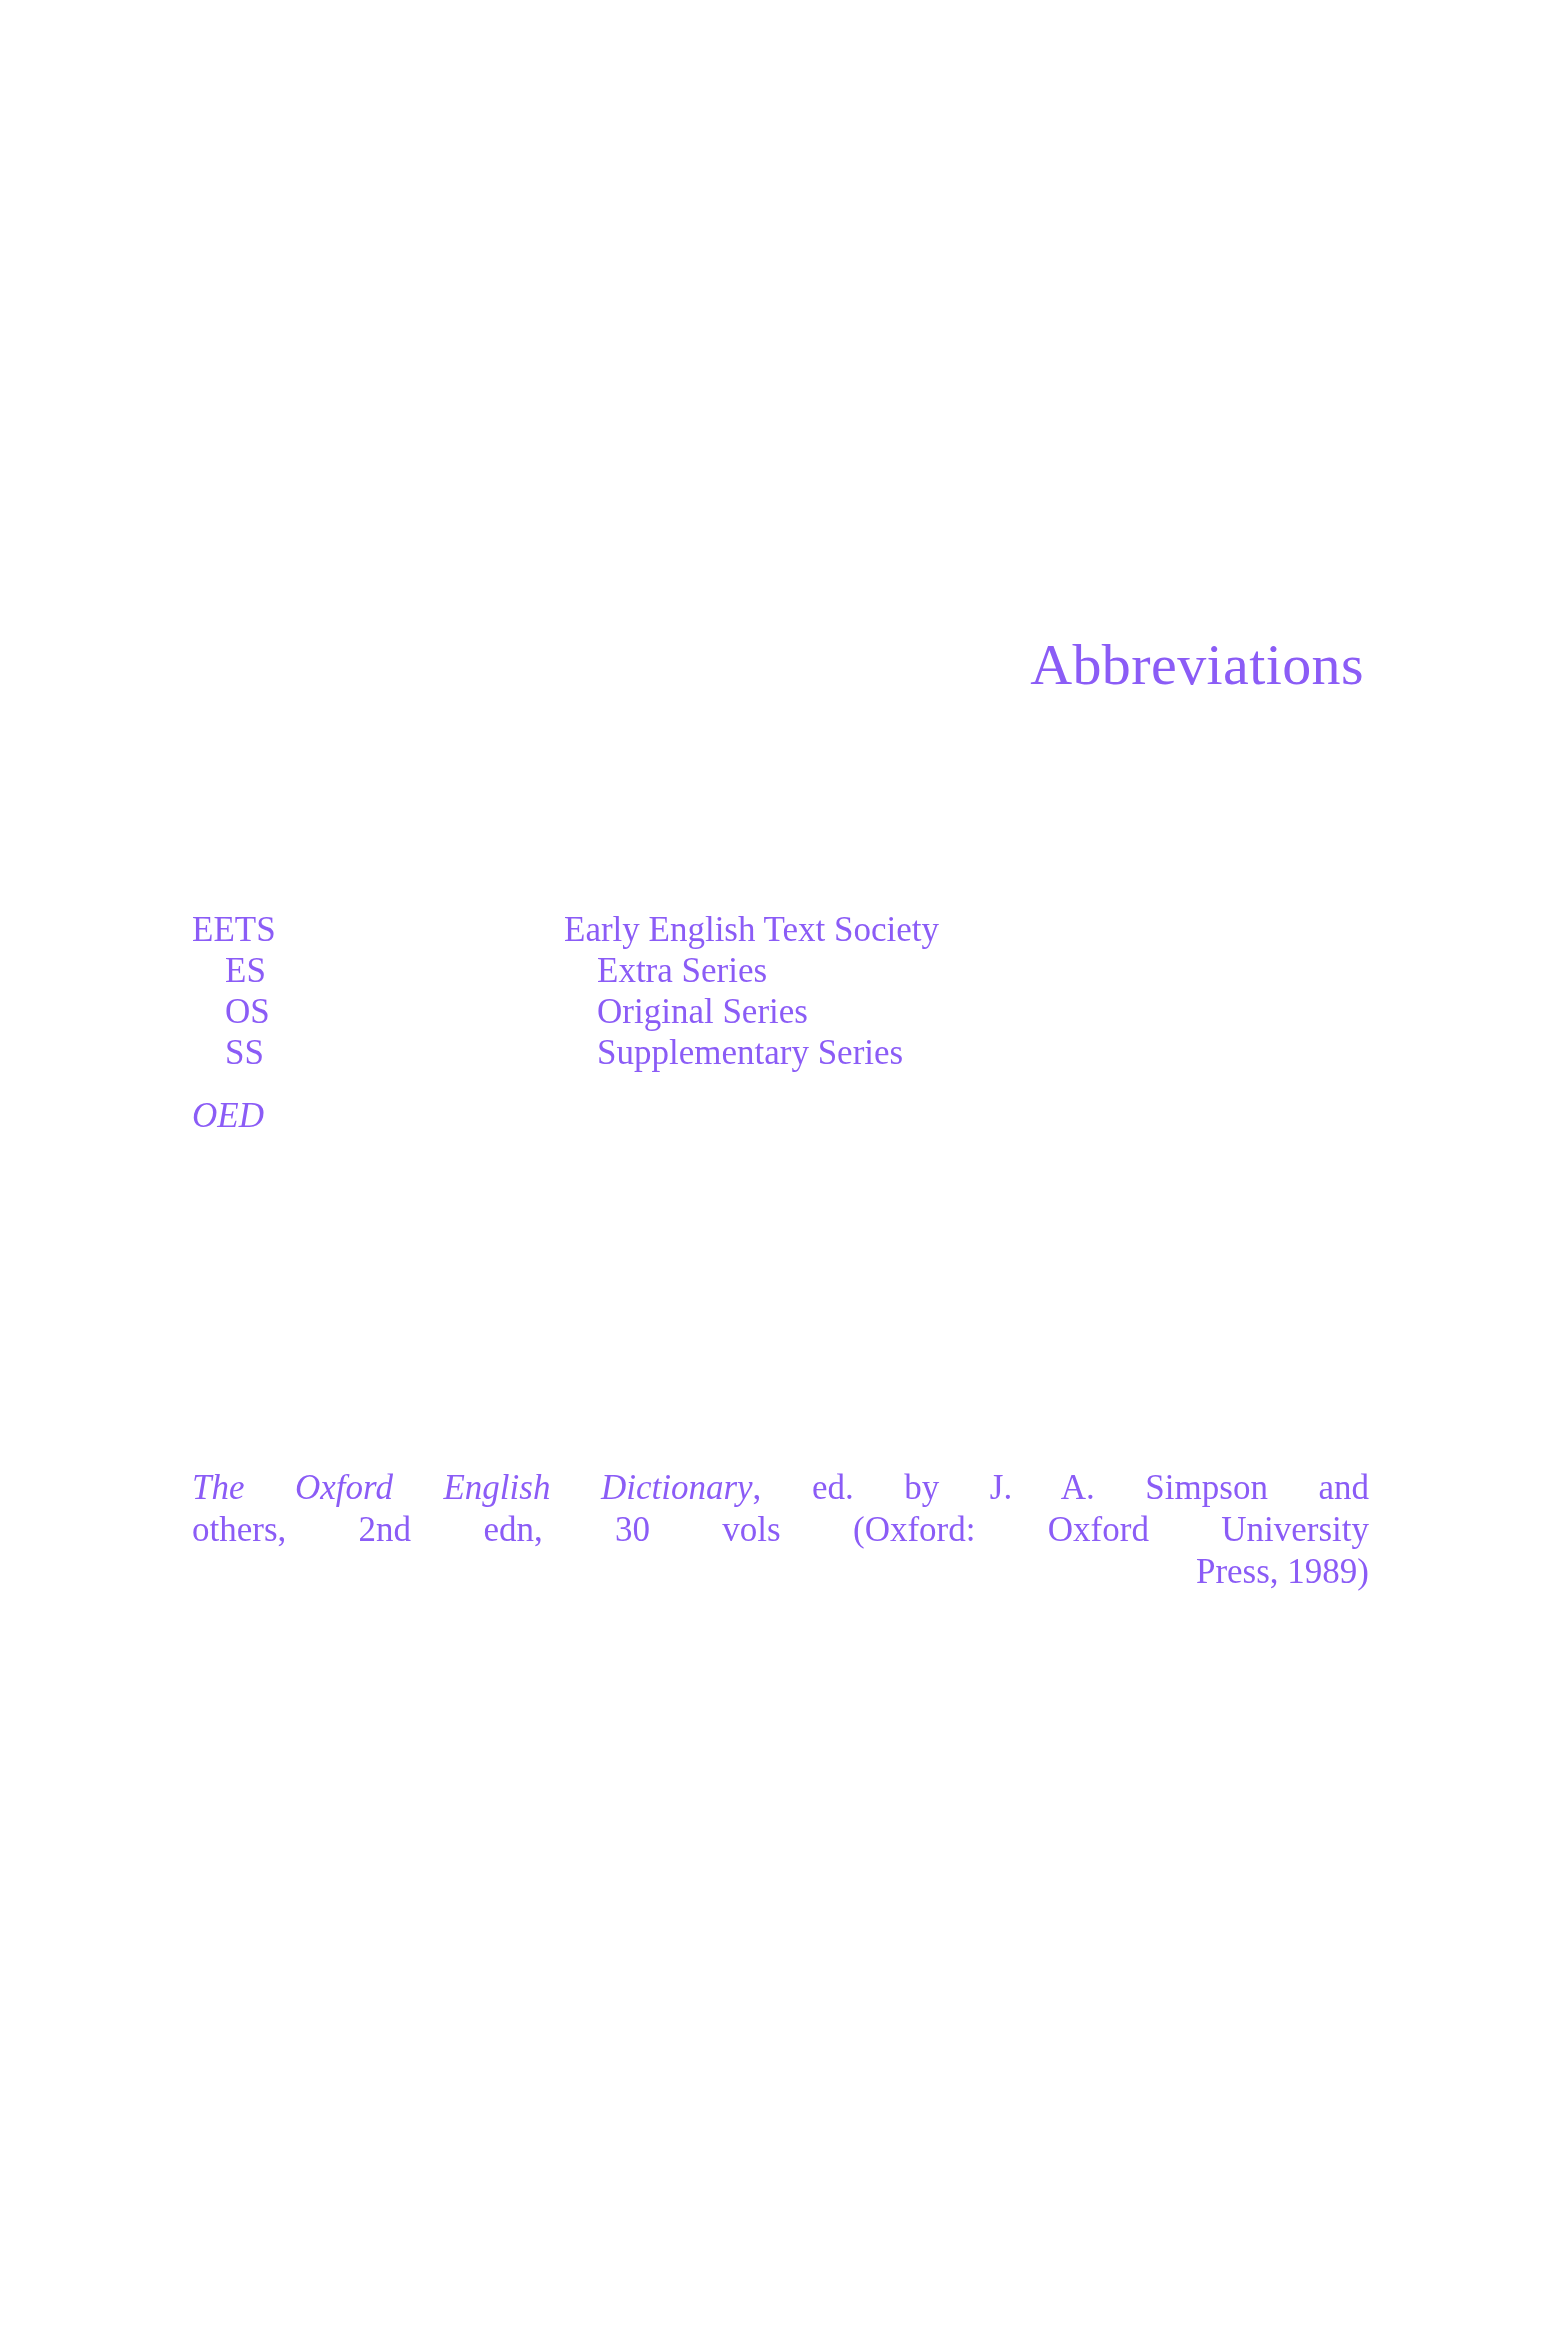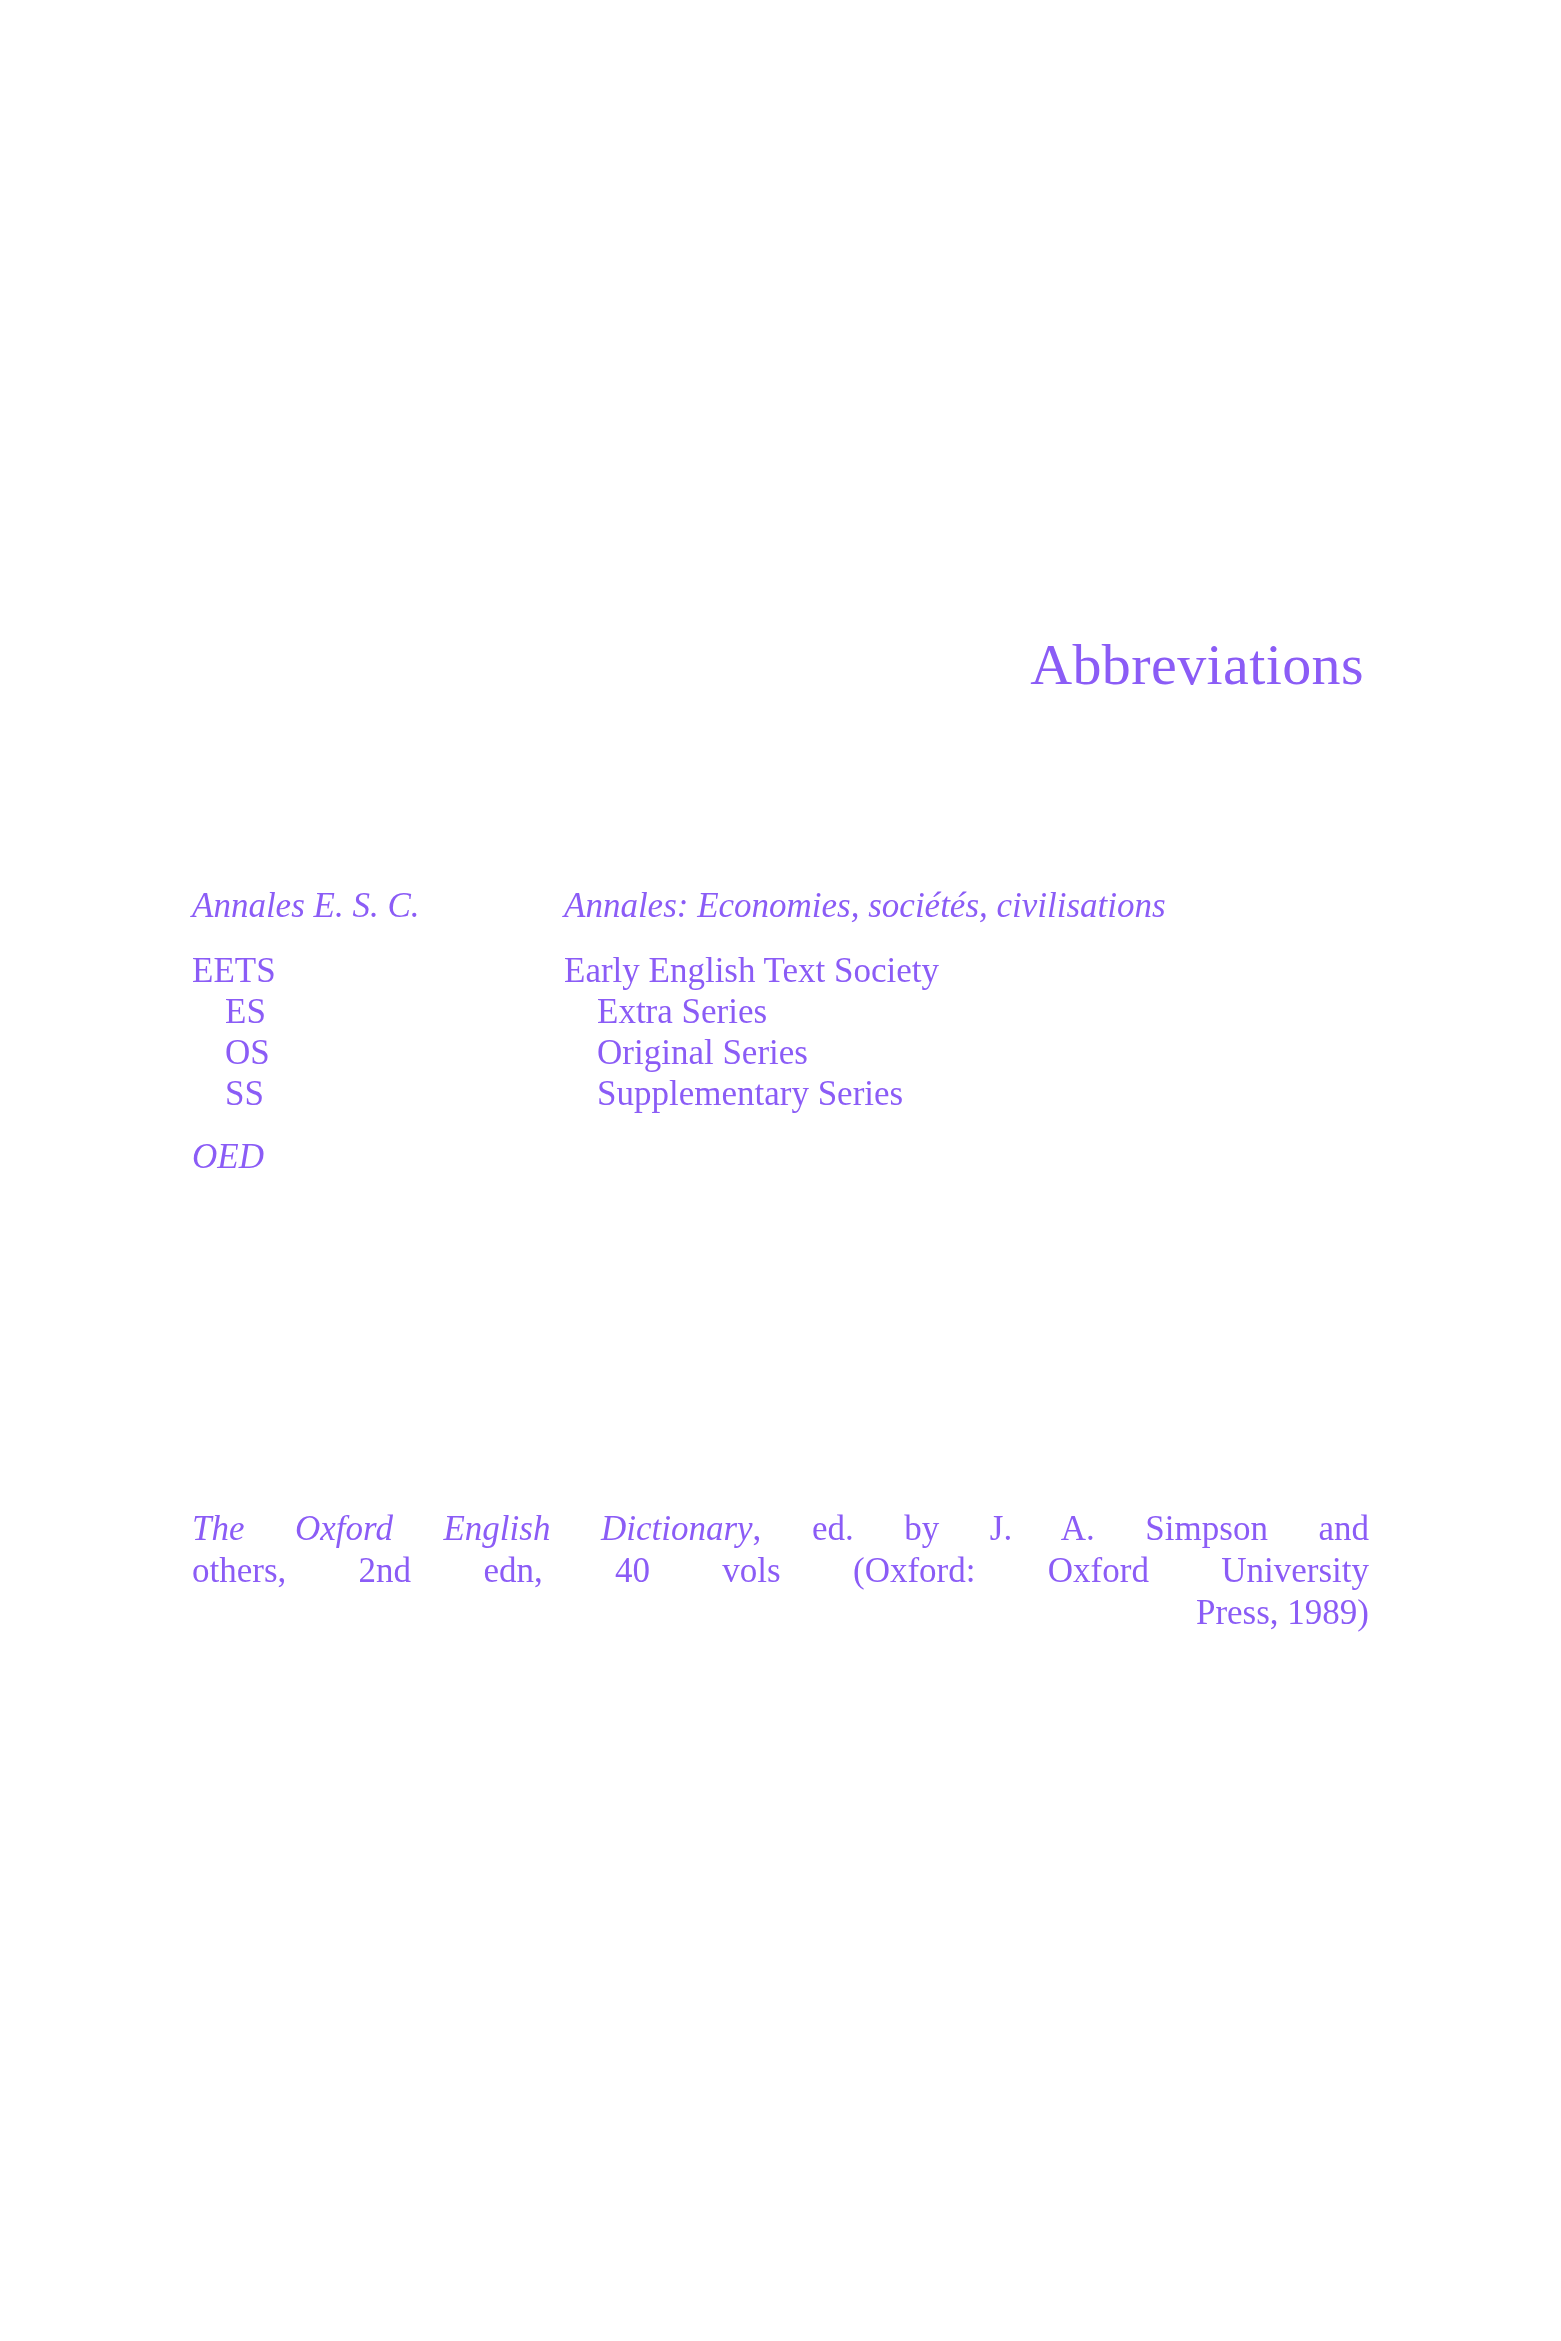--- a/index.html
+++ b/index.html
@@ -64,24 +64,20 @@
 </style>
 </head>
 <body>
 
 <div class="page">
 
   <h1 class="page-title">Abbreviations</h1>
 
   <div class="abbr-list">
 
-    <div class="row">
-      <div class="term italic">Annales E. S. C.</div>
-      <div class="def italic">Annales: Economies, sociétés, civilisations</div>
-    </div>
 
     <div class="row gap-annales-eets">
       <div class="term">EETS</div>
       <div class="def">Early English Text Society</div>
     </div>
 
     <div class="row">
       <div class="term indent">ES</div>
       <div class="def indent">Extra Series</div>
     </div>
@@ -93,20 +89,20 @@
 
     <div class="row">
       <div class="term indent">SS</div>
       <div class="def indent">Supplementary Series</div>
     </div>
 
     <div class="row gap-eets-oed">
       <div class="term italic">OED</div>
       <div class="def def-par">
         <div class="def-line-justified"><span class="italic">The Oxford English Dictionary</span><span>, ed. by J. A. Simpson and</span></div>
-        <div class="def-line-justified">others, 2nd edn, 40 vols (Oxford: Oxford University</div>
+        <div class="def-line-justified">others, 2nd edn, 30 vols (Oxford: Oxford University</div>
         <div class="def-line-last">Press, 1989)</div>
       </div>
     </div>
 
   </div>
 </div>
 
 
 </body></html>

